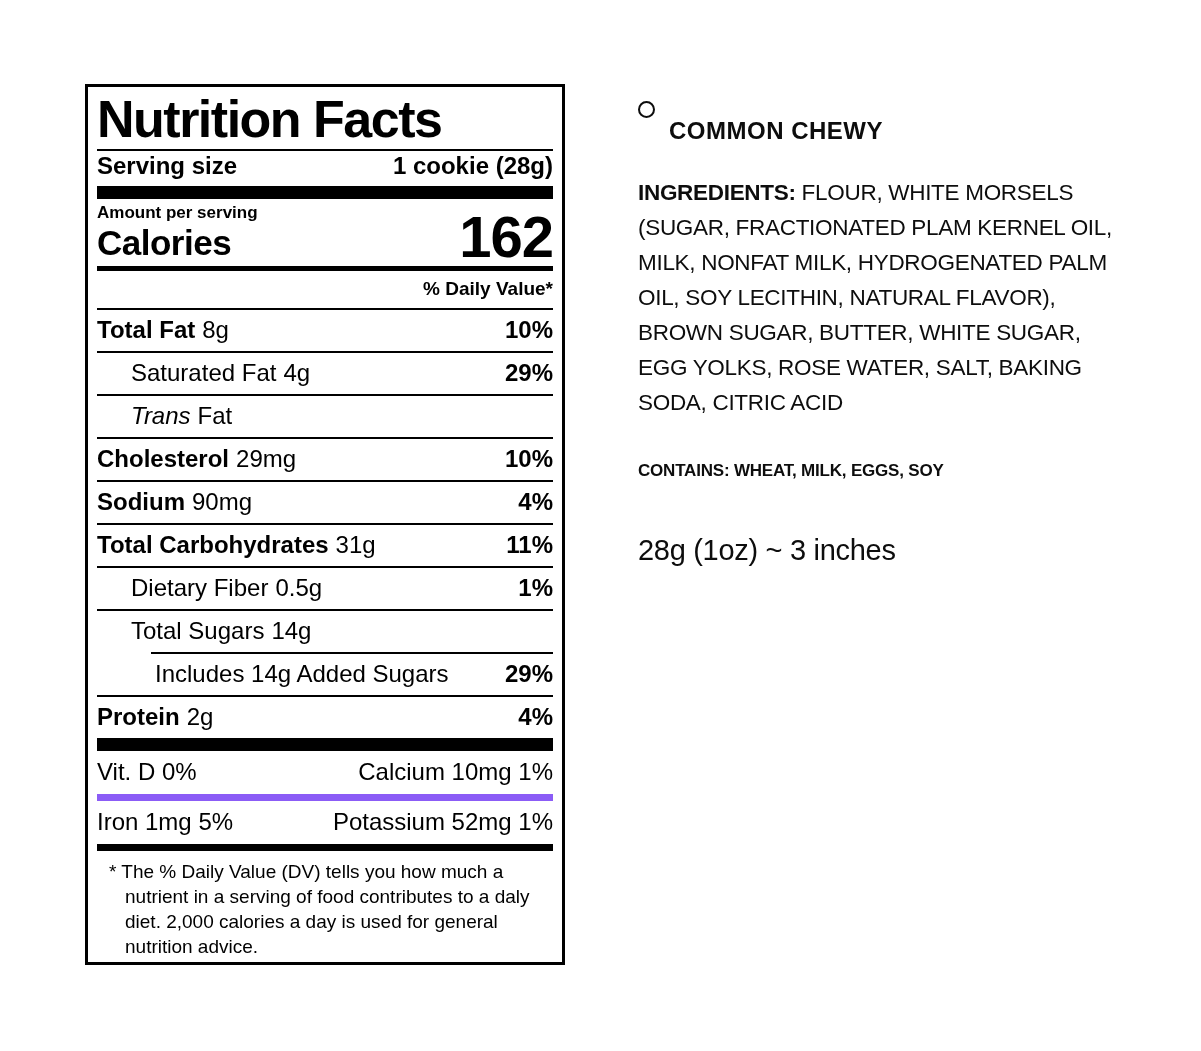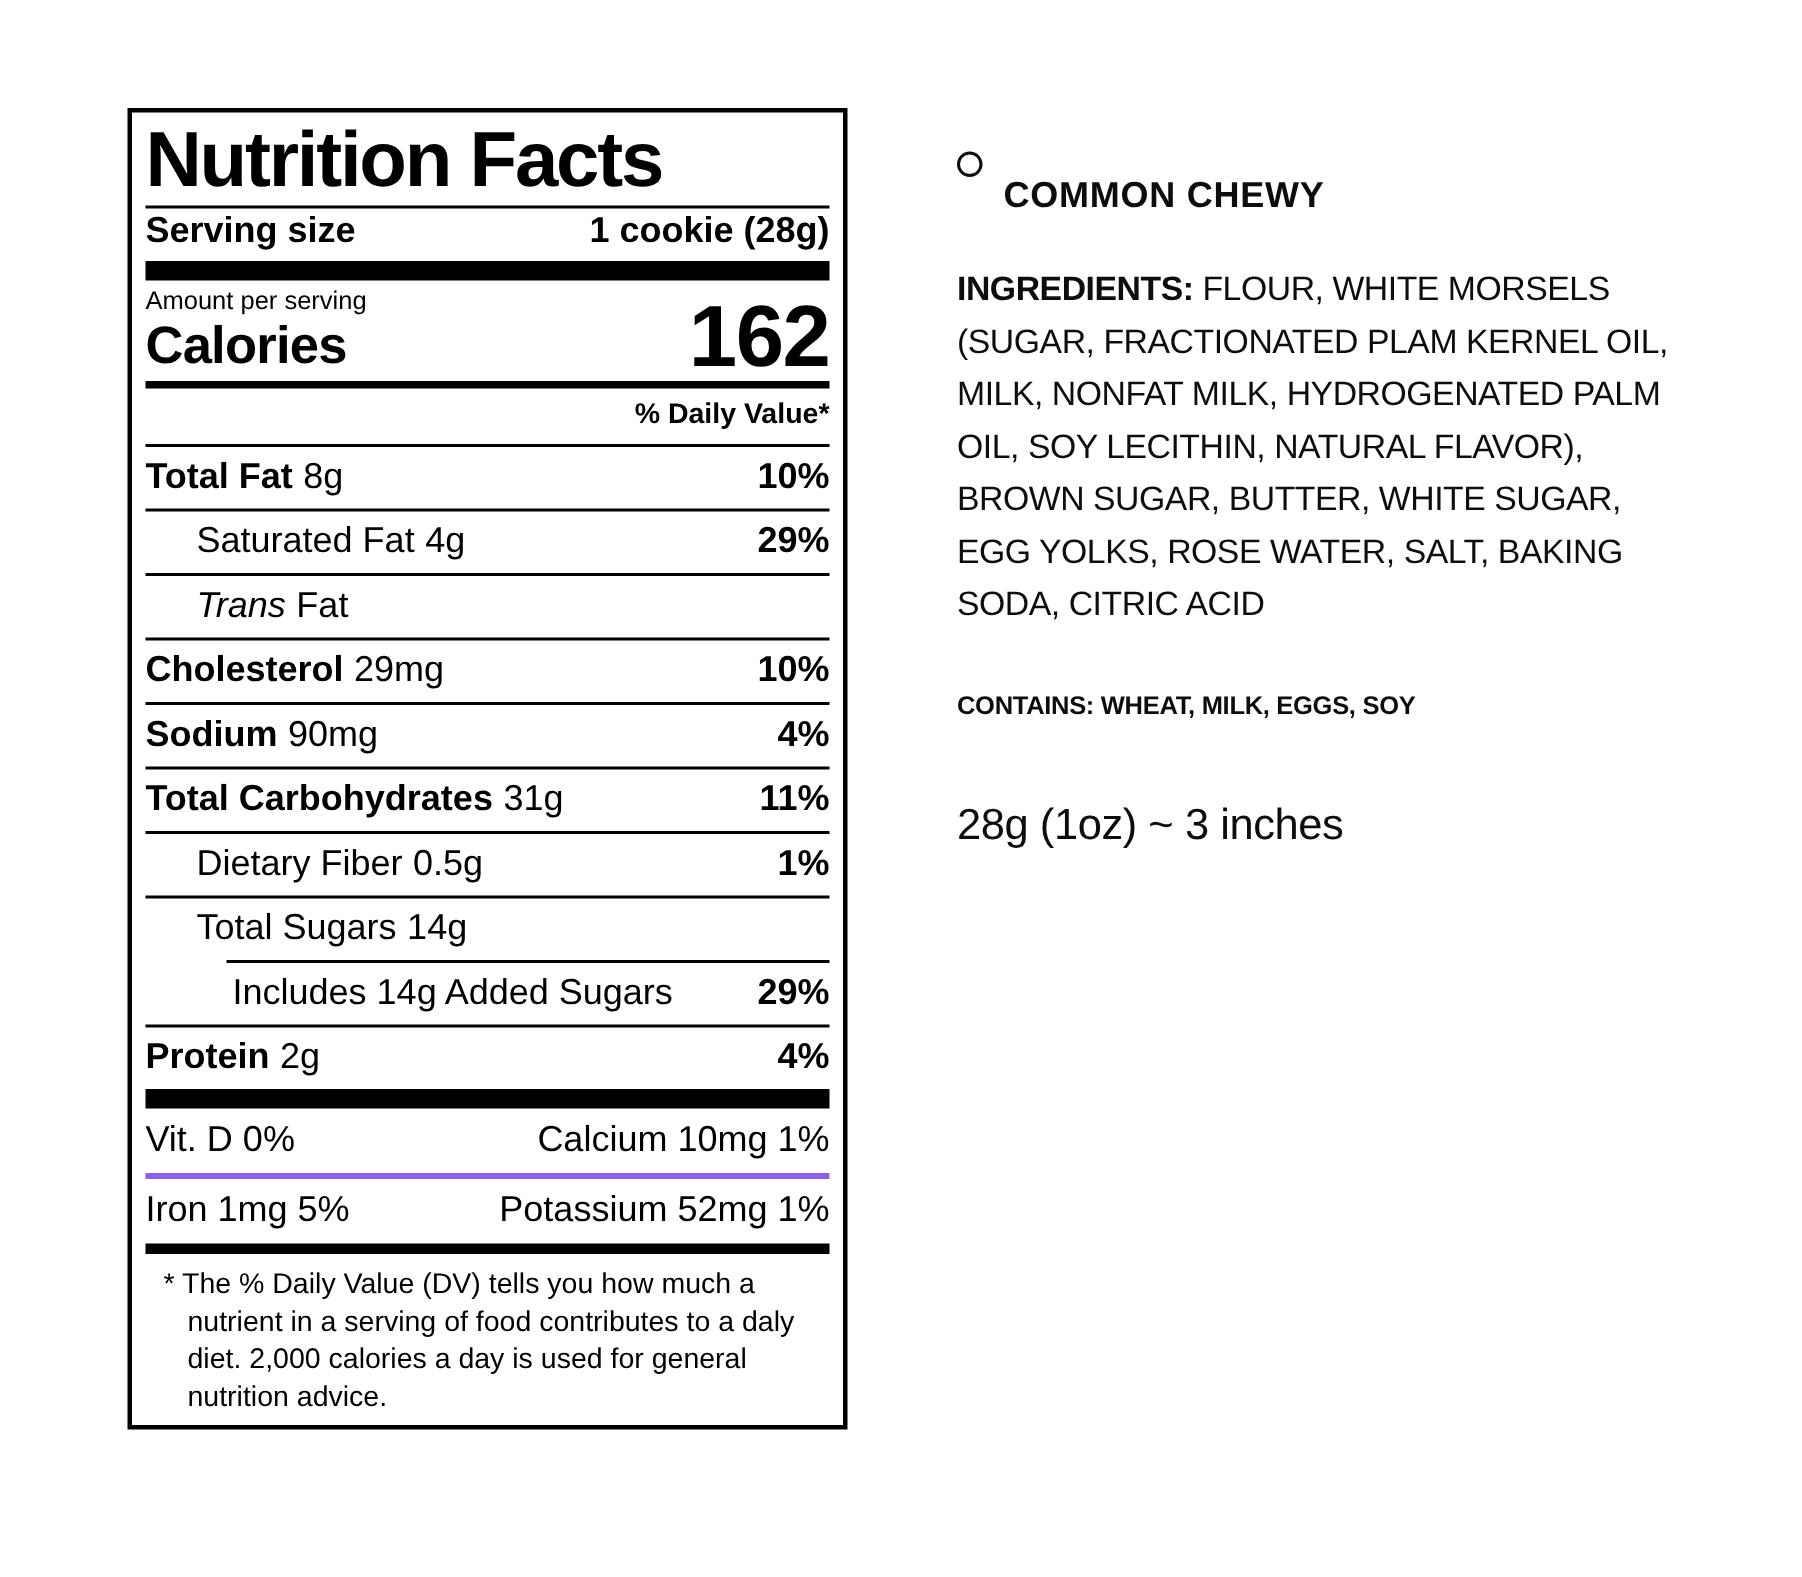--- a/index.html
+++ b/index.html
@@ -1,48 +1,48 @@
 <!DOCTYPE html>
 <html><head>
 <meta charset="utf-8">
 <style>
   * { margin:0; padding:0; box-sizing:border-box; }
   body { background:#fff; font-family:"Liberation Sans", sans-serif; color:#000; }
   .canvas { position:relative; width:1201px; height:1051px; background:#fff; overflow:hidden; }
 
   
-  .nf-box { position:absolute; left:85px; top:72px; width:480px; height:881px;
+  .nf-box { position:absolute; left:85px; top:84px; width:480px; height:881px;
             border:3px solid #000; padding:5px 9px 8px 9px; background:#fff; }
   .nf-title { font-size:52px; font-weight:bold; letter-spacing:-1.5px; line-height:1.04;
               border-bottom:2px solid #000; padding-bottom:3px; white-space:nowrap; }
   .nf-serving { font-size:24px; line-height:30px; padding-top:3px; }
   .nf-ssrow { display:flex; justify-content:space-between; font-size:24px; font-weight:bold;
               line-height:30px; padding-bottom:5px; }
   .bar-thick { height:13px; background:#000; }
   .bar-med   { height:5px;  background:#000; }
   .bar-end   { height:7px;  background:#000; }
   .cal-section { display:flex; justify-content:space-between; align-items:flex-end;
                  padding:4px 0 3px 0; }
-  .cal-left .aps { font-size:17px; font-weight:normal; line-height:20px; }
+  .cal-left .aps { font-size:17px; font-weight:bold; line-height:20px; }
   .cal-left .cal { font-size:35px; font-weight:bold; line-height:40px; letter-spacing:-0.5px; }
   .cal-value { font-size:58px; font-weight:bold; line-height:52px; letter-spacing:-1px; }
   .dv-header { text-align:right; font-size:19px; font-weight:bold; line-height:24px;
                padding:6px 0 7px 0; border-bottom:2px solid #000; }
   .nrow { display:flex; justify-content:space-between; align-items:baseline;
           font-size:24px; line-height:28px; padding:6px 0 7px 0; }
   .nrow.bb { border-bottom:2px solid #000; }
   .nrow.bt { border-top:2px solid #000; }
   .nrow .nm-b { font-weight:bold; }
   .nrow .amt { margin-left:7px; font-weight:normal; }
   .nrow .dv { font-weight:bold; }
   .ind1 { padding-left:34px; }
   .row-includes { margin-left:54px; border-top:2px solid #000; padding-left:4px; }
   .micro-row { display:flex; justify-content:space-between; font-size:24px; line-height:28px;
                padding:7px 0 8px 0; }
-  .micro-row.bb { border-bottom:4px solid #8b5cf6; }
+  .micro-row.bb { border-bottom:7px solid #8b5cf6; }
   .footnote { font-size:19px; line-height:25px; padding:8px 0 0 28px; text-indent:-16px; }
 
   
   .panel { position:absolute; left:638px; top:74px; width:486px; color:#0d0d0d; }
   .panel-head { display:flex; align-items:center; gap:14px; }
   .ring { width:17px; height:17px; border:2.5px solid #0d0d0d; border-radius:50%; flex:0 0 auto; }
   .prod-name { font-size:24px; font-weight:bold; letter-spacing:0.5px; line-height:28px;margin-top:43px; }
   .ingredients { margin-top:30px; font-size:22.5px; line-height:35px; letter-spacing:-0.3px; }
   .ingredients b { letter-spacing:-0.3px; }
   .contains { margin-top:36px; font-size:17px; font-weight:bold; letter-spacing:-0.2px; line-height:30px; }

